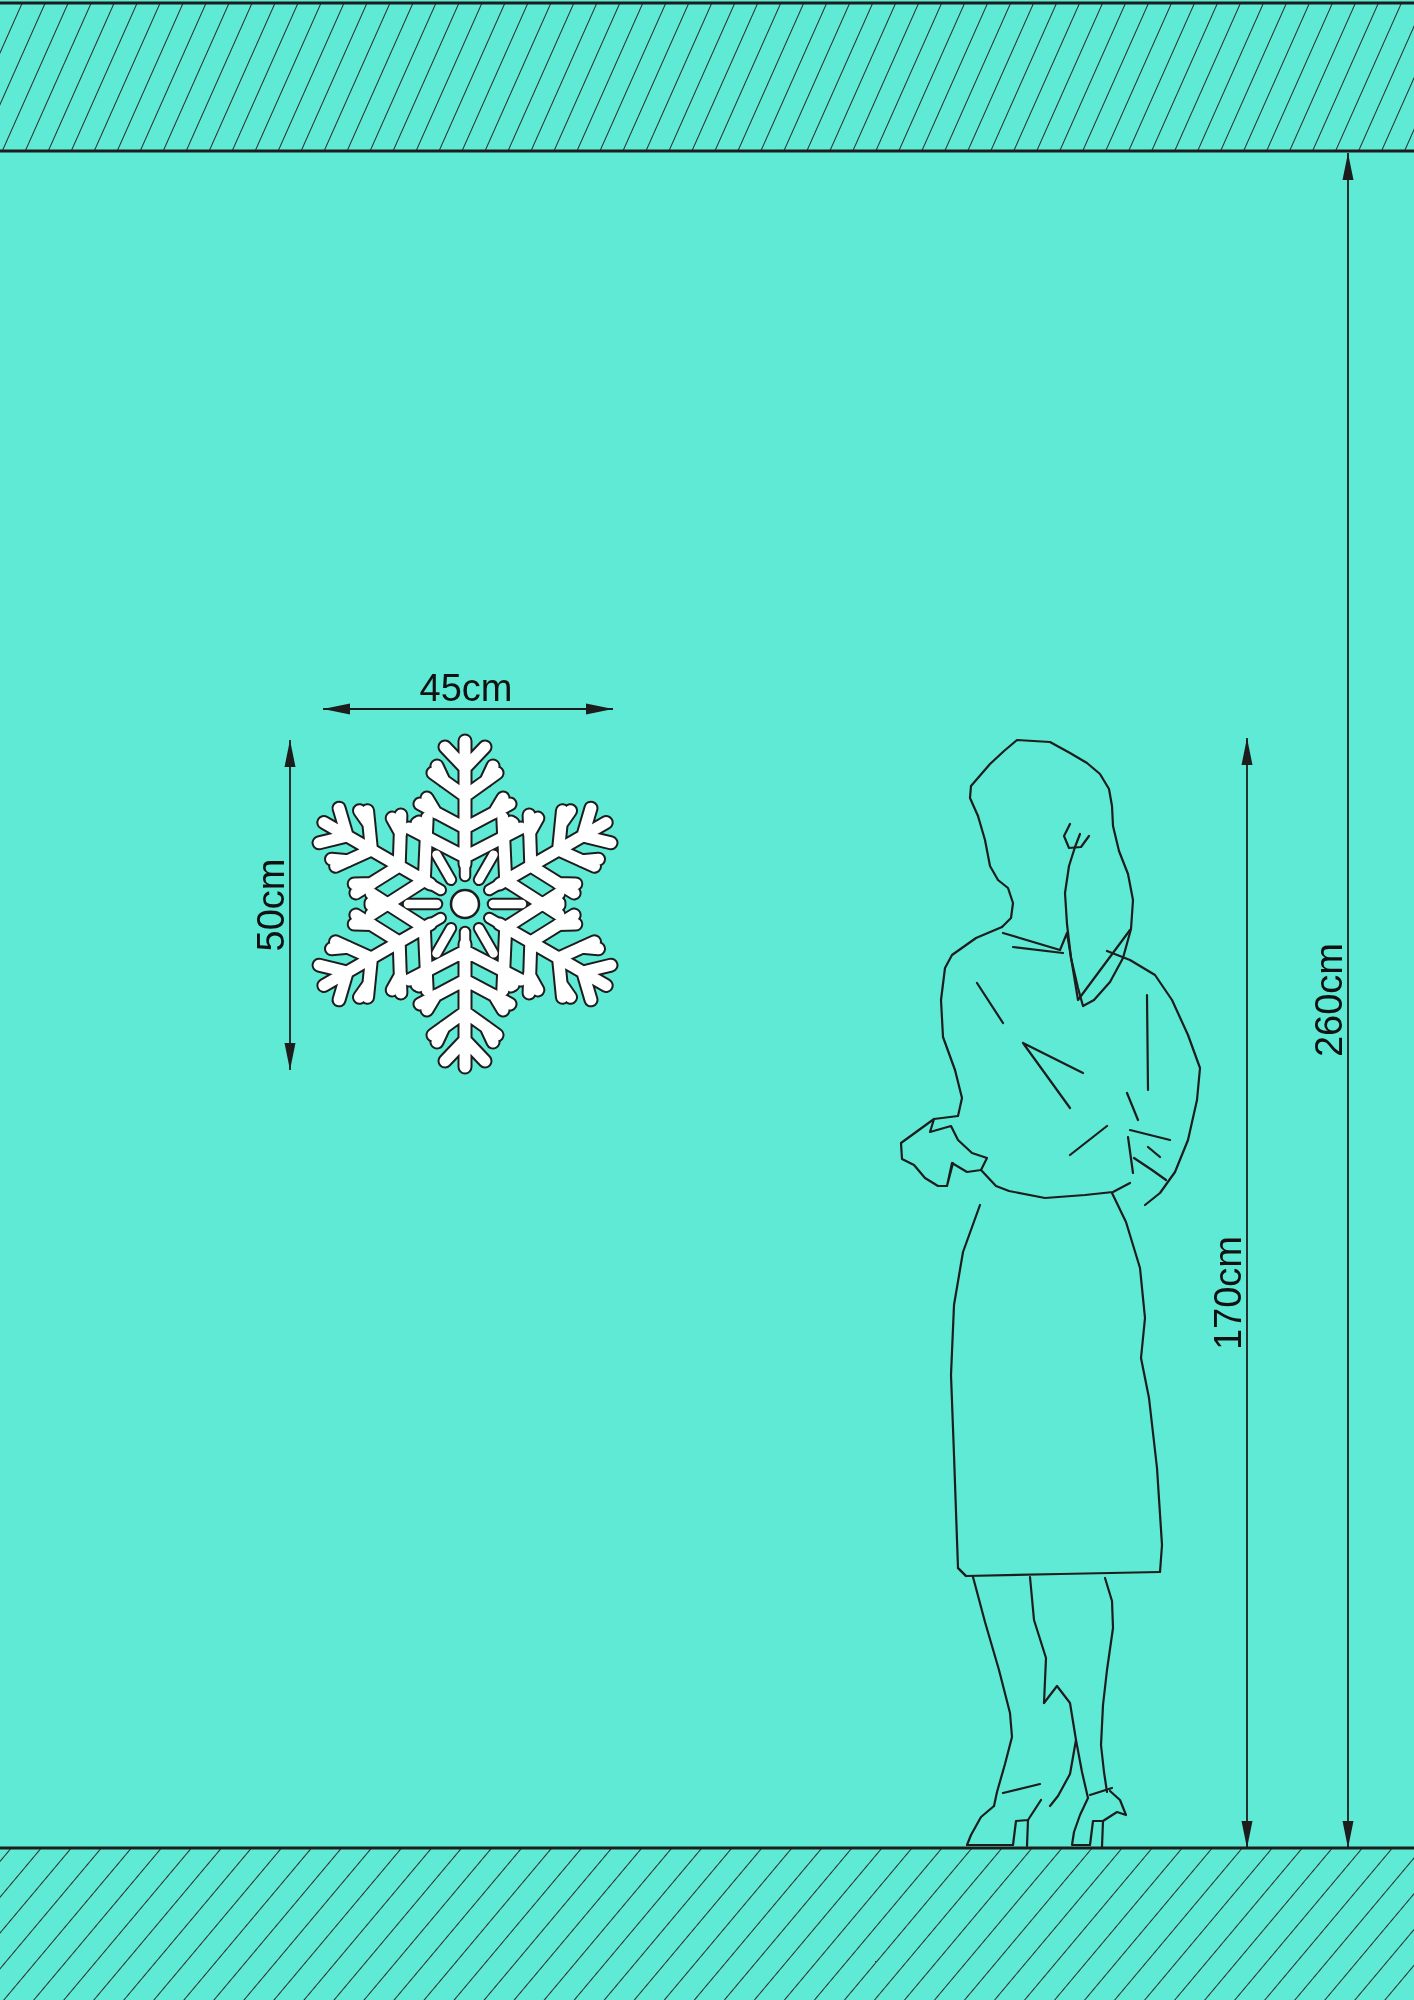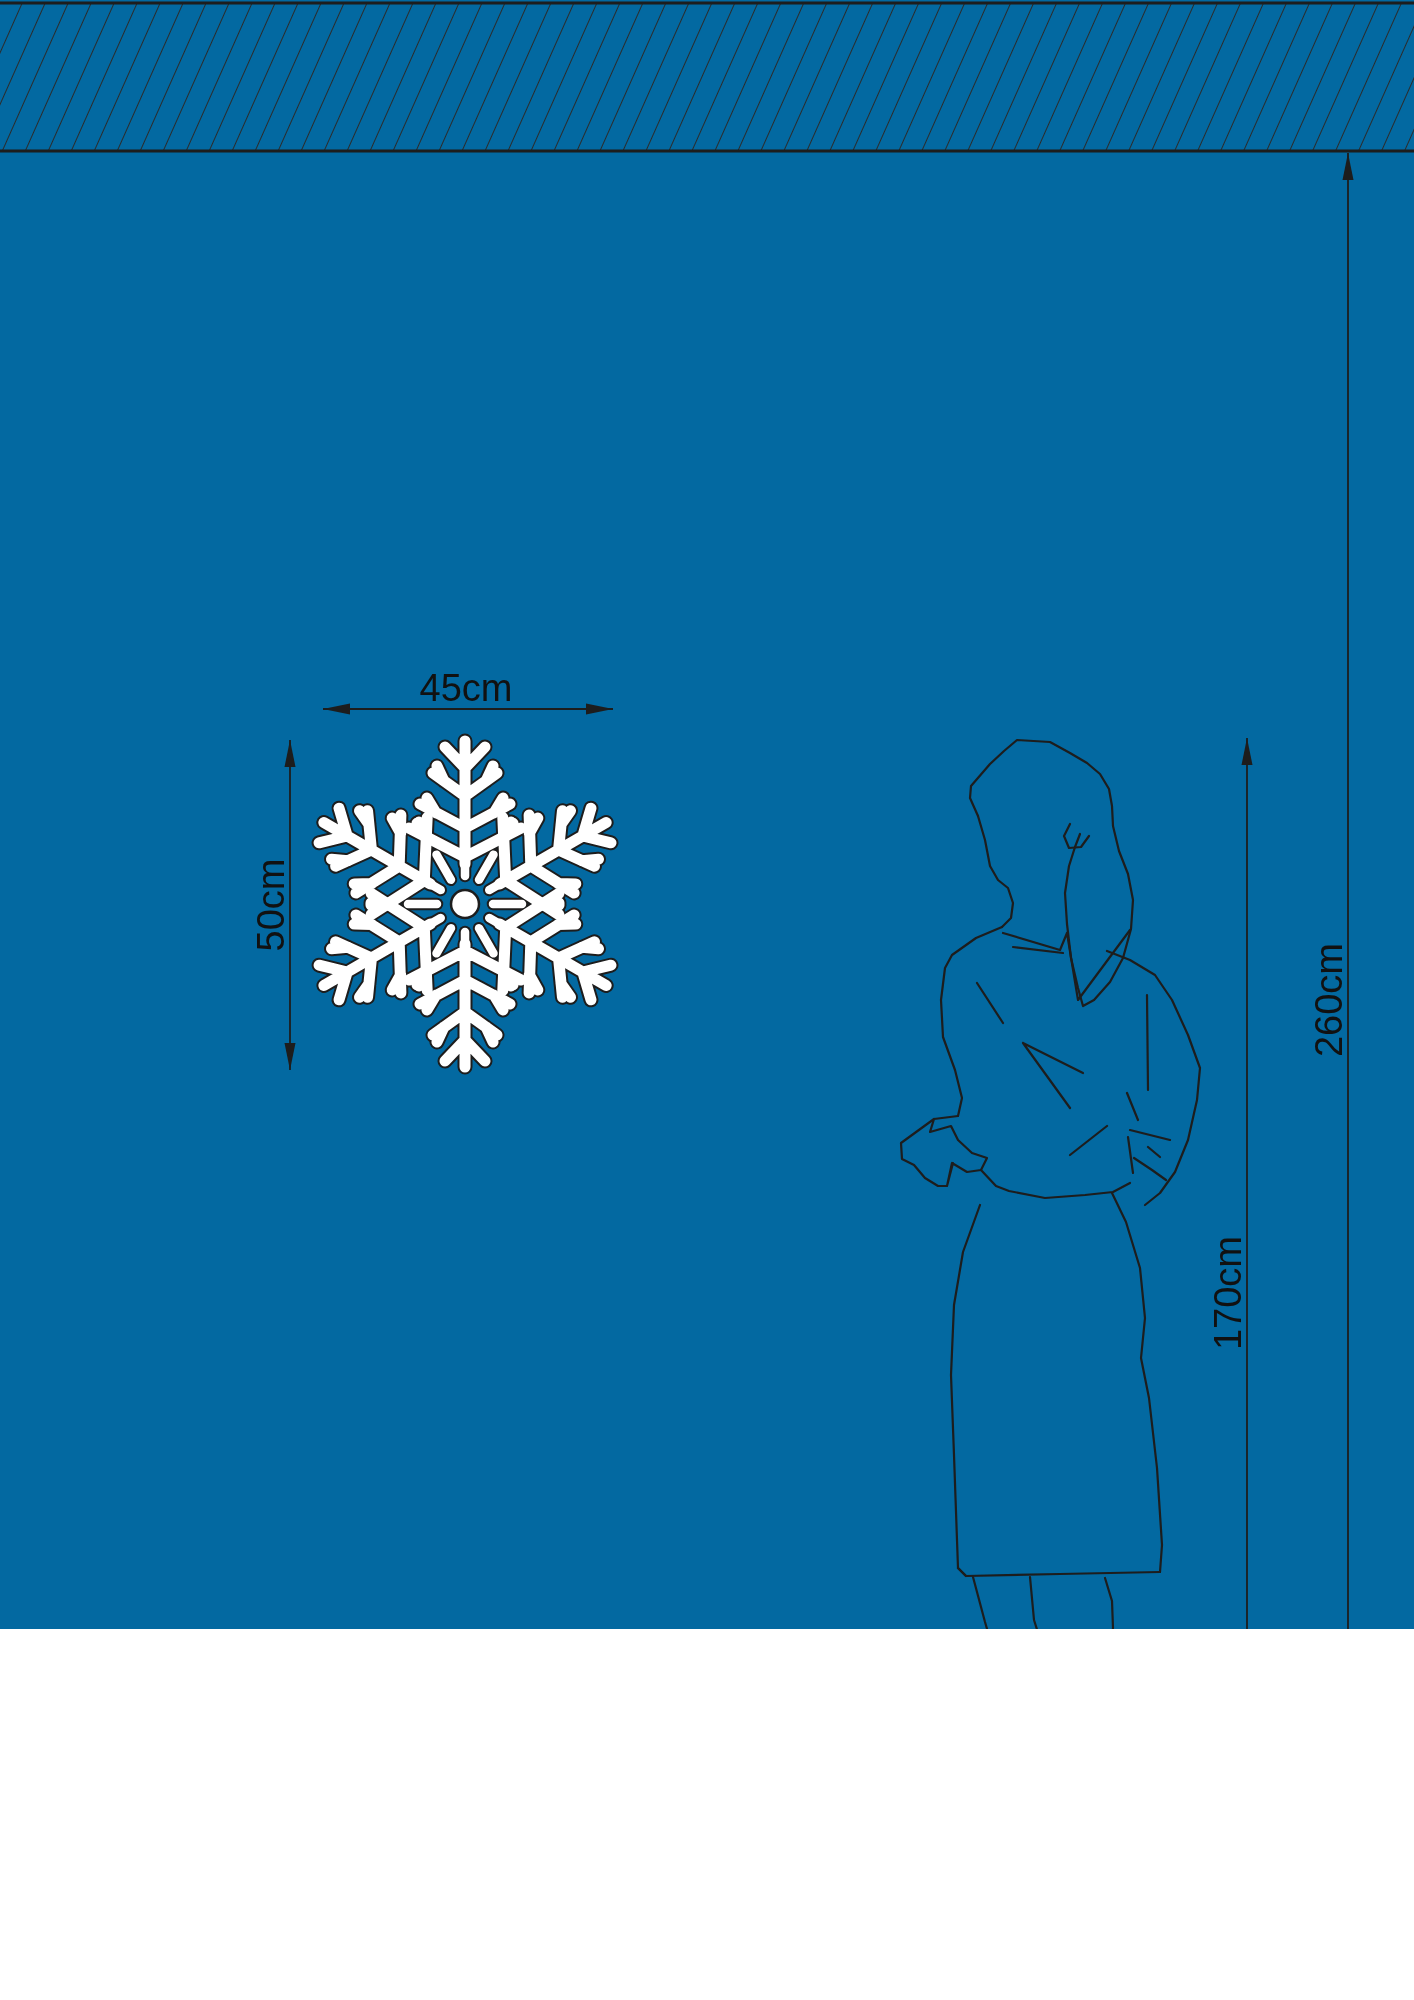--- a/index.html
+++ b/index.html
@@ -1,16 +1,16 @@
 <!DOCTYPE html>
 <html><head>
 <meta charset="utf-8">
 <style>
   html, body { margin: 0; padding: 0; background: #ffffff; }
-  .stage { width: 1414px; height: 1629px; position: relative; background: #0369a1; }
+  .stage { width: 1414px; height: 2000px; position: relative; background: #5eead4; }
   svg { display: block; }
   .dim-label {
     font-family: "Liberation Sans", "DejaVu Sans", sans-serif;
     font-size: 38px;
     fill: #111111;
   }
   .dim-line { stroke: #1d1d1d; stroke-width: 1.8; fill: none; }
   .dim-arrow { fill: #1d1d1d; stroke: none; }
   .band-edge { stroke: #1d1d1d; stroke-width: 3; fill: none; }
   .figure-line { stroke: #1d1d1d; stroke-width: 2.2; fill: none; stroke-linejoin: round; stroke-linecap: round; }

